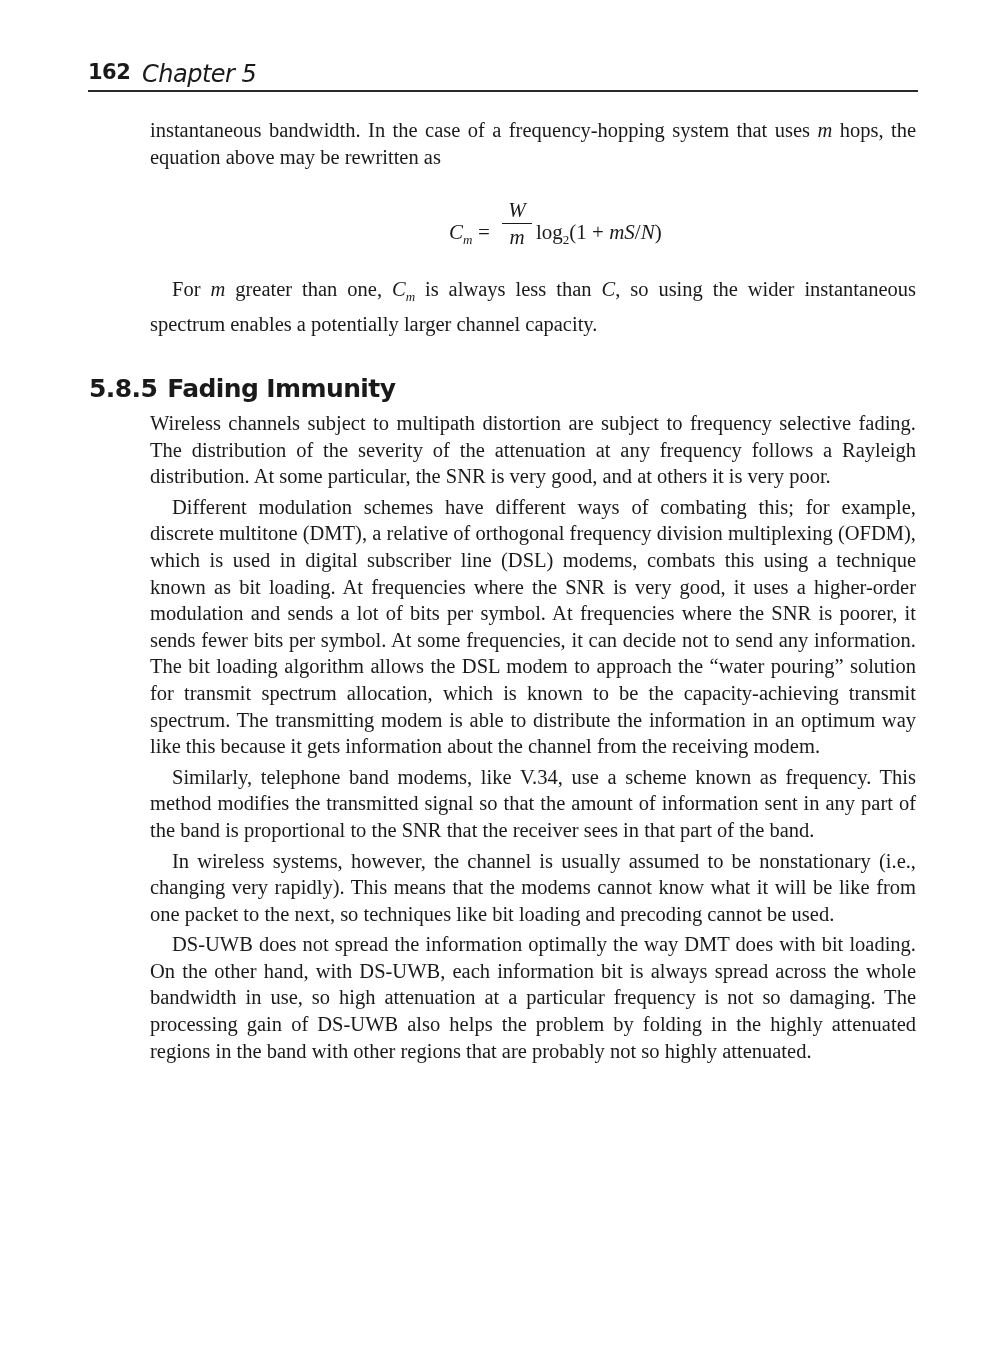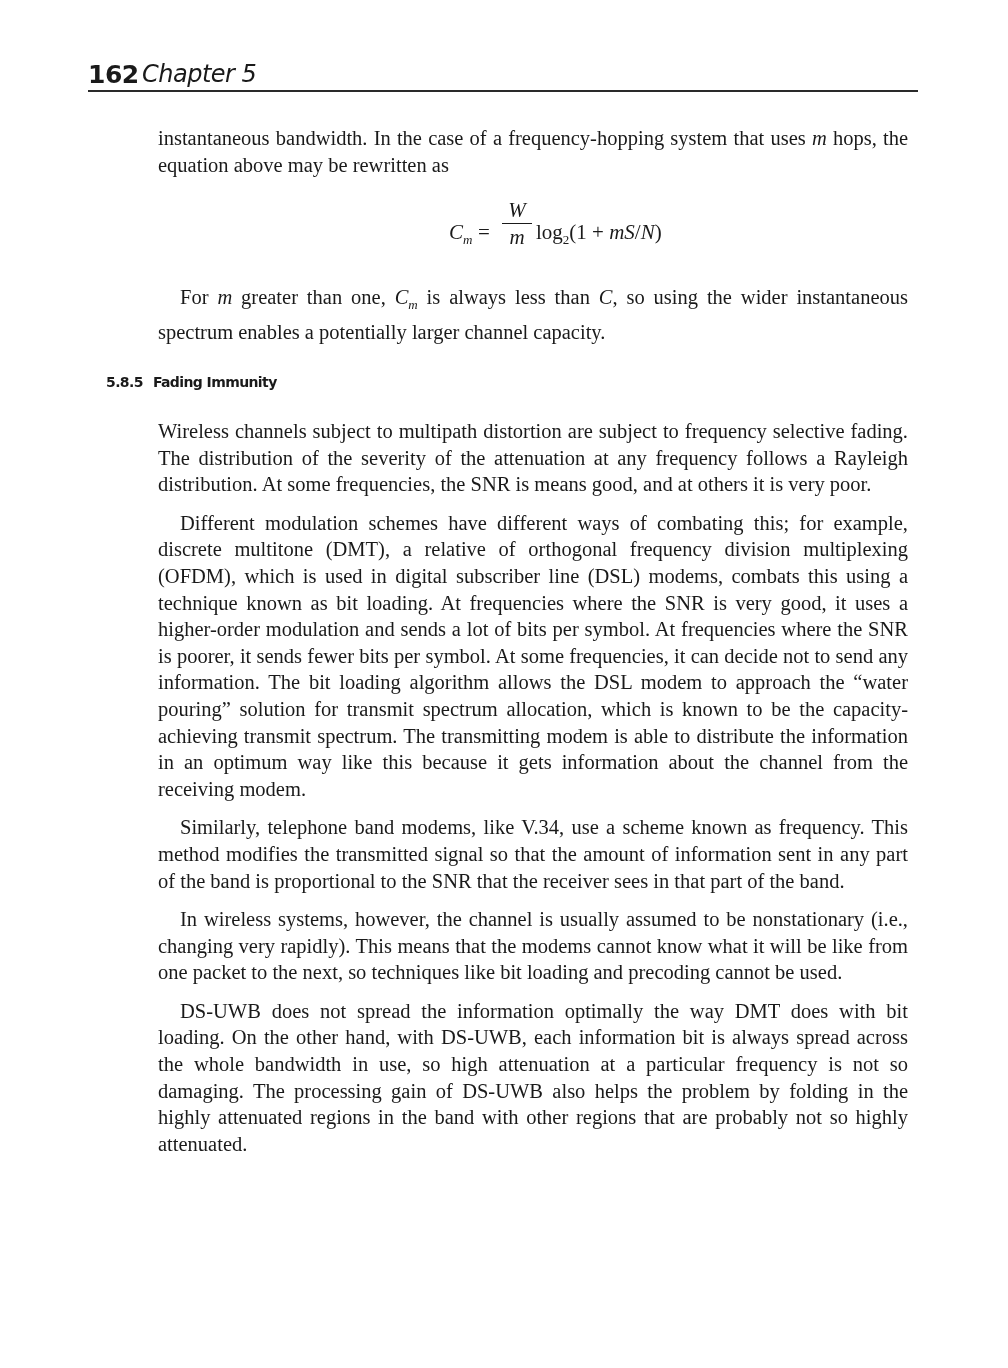--- a/index.html
+++ b/index.html
@@ -1,36 +1,36 @@
 <!DOCTYPE html>
 <html><head>
 <meta charset="utf-8">
 <style>
   html, body { margin: 0; padding: 0; background: #ffffff; }
   body { width: 1008px; height: 1368px; position: relative; overflow: hidden; color: #1a1a1a; }
   .running-head { position: absolute; left: 88px; top: 56px; width: 830px; height: 34px; border-bottom: 2px solid #2a2a2a; }
-  .page-num { position: absolute; left: 0; top: 4px; font-family: "DejaVu Sans", sans-serif; font-weight: bold; font-size: 25px; letter-spacing: -0.5px; }
+  .page-num { position: absolute; left: 0; top: 4px; font-family: "DejaVu Sans", sans-serif; font-weight: bold; font-size: 21px; letter-spacing: -0.5px; }
   .chapter { position: absolute; left: 54px; top: 4px; font-family: "DejaVu Sans", sans-serif; font-style: italic; font-size: 24px; letter-spacing: -0.5px; }
   .body-text { position: absolute; left: 146px; width: 774px; font-family: "Liberation Serif", serif; font-size: 20.5px; line-height: 26.6px; text-align: justify; }
-  .body-text p { margin: 12px; }
+  .body-text p { margin: 4px; }
   .indent { text-indent: 22px; }
   .first-para { top: 113px; }
   .equation { position: absolute; left: 438px; top: 198px; width: 300px; height: 70px; font-family: "Liberation Serif", serif; font-size: 21px; }
   .eq-lhs { position: absolute; left: 11px; top: 22px; font-style: italic; }
   .eq-lhs sub { font-size: 13px; }
   .eq-equals { position: absolute; left: 40px; top: 22px; }
   .eq-frac { position: absolute; left: 62px; top: 0; width: 34px; text-align: center; }
   .eq-num { display: block; font-style: italic; height: 24px; }
   .eq-bar { display: block; border-top: 1.3px solid #1a1a1a; margin: 1px 2px; }
   .eq-den { display: block; font-style: italic; }
   .eq-rhs { position: absolute; left: 98px; top: 22px; white-space: nowrap; }
   .eq-rhs sub { font-size: 13px; }
   .i { font-style: italic; }
   .second-para { top: 272px; }
-  .section-heading { position: absolute; left: 106px; top: 374px; font-family: "DejaVu Sans", sans-serif; font-weight: bold; font-size: 14px; letter-spacing: -0.6px; }
+  .section-heading { position: absolute; left: 89px; top: 374px; font-family: "DejaVu Sans", sans-serif; font-weight: bold; font-size: 25px; letter-spacing: -0.6px; }
   .section-heading .num { margin-right: 10px; }
   .section-body { top: 406px; }
 </style>
 </head>
 <body>
 
 <div class="running-head">
   <span class="page-num">162</span>
   <span class="chapter">Chapter 5</span>
 </div>
@@ -52,18 +52,18 @@
 
 <div class="body-text second-para">
   <p class="indent"><span>For </span><span class="i">m</span><span> greater than one, </span><span class="i"><span>C</span><sub style="font-size:13px">m</sub></span><span> is always less than </span><span class="i">C</span><span>, so using the wider instantaneous spectrum enables a potentially larger channel capacity.</span></p>
 </div>
 
 <div class="section-heading">
   <span class="num">5.8.5</span><span>Fading Immunity</span>
 </div>
 
 <div class="body-text section-body">
-  <p>Wireless channels subject to multipath distortion are subject to frequency selective fading. The distribution of the severity of the attenuation at any frequency follows a Rayleigh distribution. At some frequencies, the SNR is means good, and at others it is very poor.</p>
+  <p>Wireless channels subject to multipath distortion are subject to frequency selective fading. The distribution of the severity of the attenuation at any frequency follows a Rayleigh distribution. At some particular, the SNR is very good, and at others it is very poor.</p>
   <p class="indent">Different modulation schemes have different ways of combating this; for example, discrete multitone (DMT), a relative of orthogonal frequency division multiplexing (OFDM), which is used in digital subscriber line (DSL) modems, combats this using a technique known as bit loading. At frequencies where the SNR is very good, it uses a higher-order modulation and sends a lot of bits per symbol. At frequencies where the SNR is poorer, it sends fewer bits per symbol. At some frequencies, it can decide not to send any information. The bit loading algorithm allows the DSL modem to approach the “water pouring” solution for transmit spectrum allocation, which is known to be the capacity-achieving transmit spectrum. The transmitting modem is able to distribute the information in an optimum way like this because it gets information about the channel from the receiving modem.</p>
   <p class="indent">Similarly, telephone band modems, like V.34, use a scheme known as frequency. This method modifies the transmitted signal so that the amount of information sent in any part of the band is proportional to the SNR that the receiver sees in that part of the band.</p>
   <p class="indent">In wireless systems, however, the channel is usually assumed to be nonstationary (i.e., changing very rapidly). This means that the modems cannot know what it will be like from one packet to the next, so techniques like bit loading and precoding cannot be used.</p>
   <p class="indent">DS-UWB does not spread the information optimally the way DMT does with bit loading. On the other hand, with DS-UWB, each information bit is always spread across the whole bandwidth in use, so high attenuation at a particular frequency is not so damaging. The processing gain of DS-UWB also helps the problem by folding in the highly attenuated regions in the band with other regions that are probably not so highly attenuated.</p>
 </div>
 
 </body></html>

